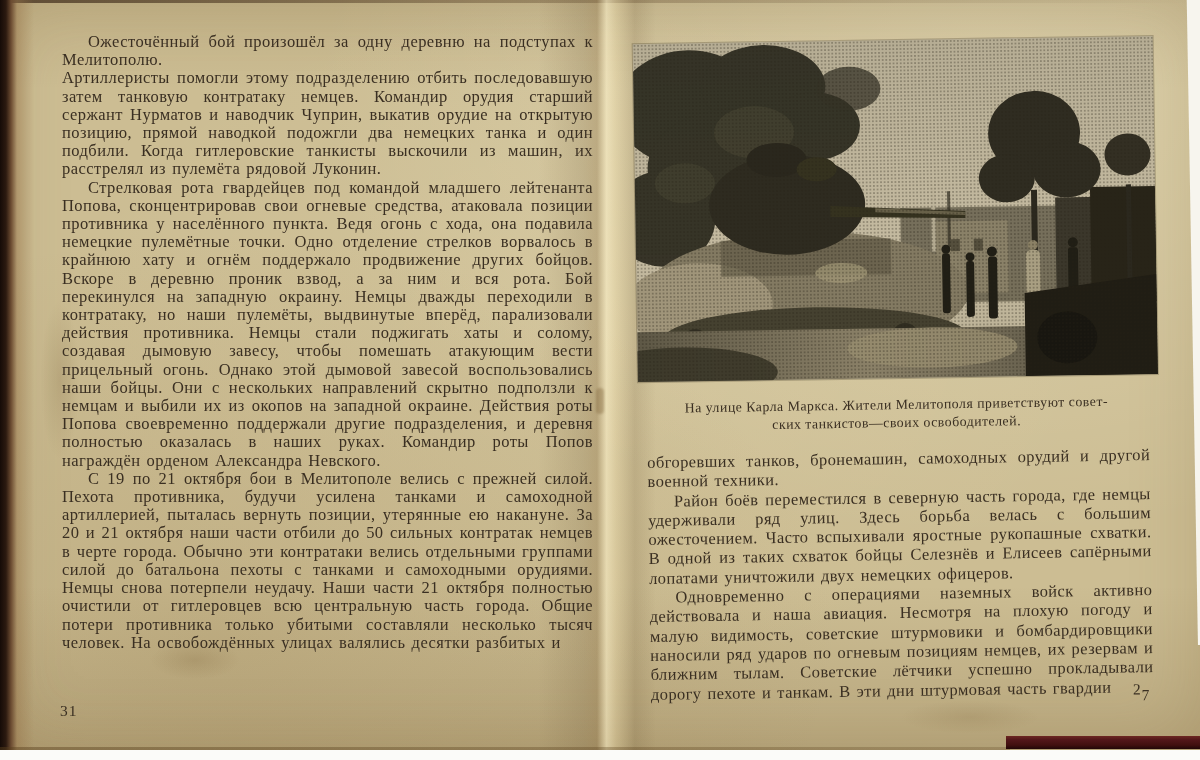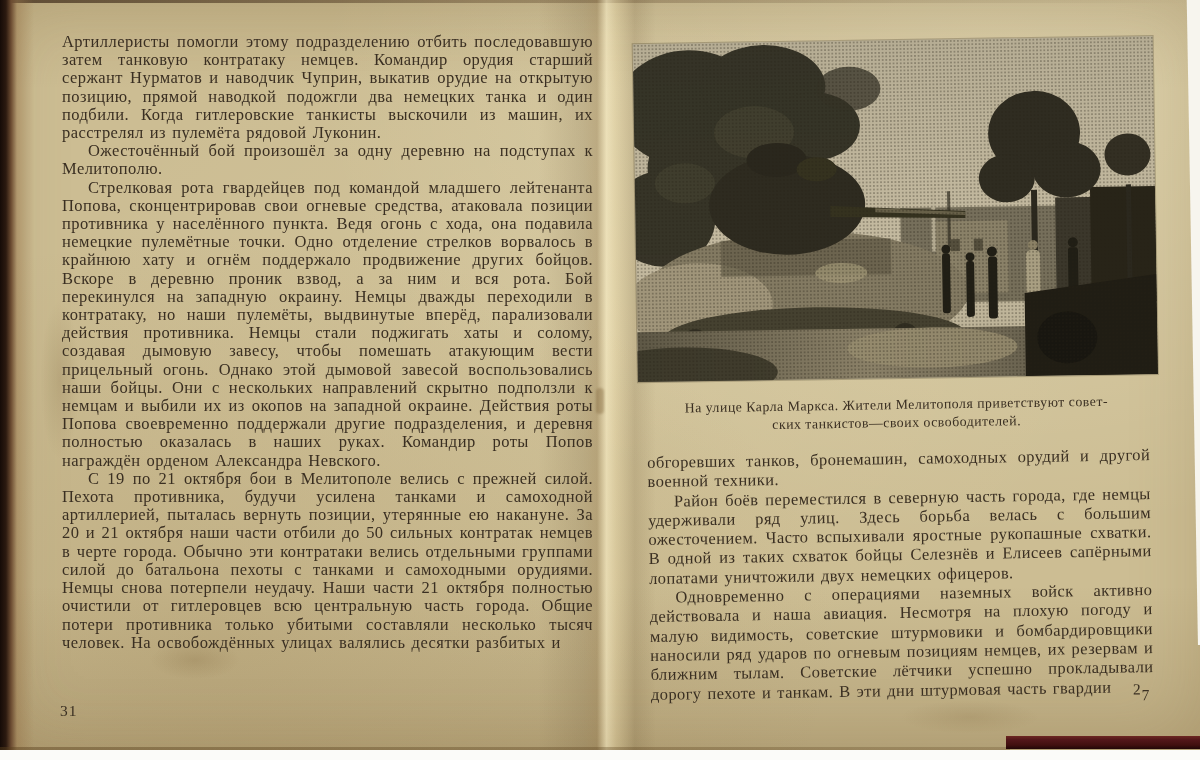--- a/index.html
+++ b/index.html
@@ -106,22 +106,22 @@
   <div class="top-edge-line"></div>
   <div class="spine-left"></div>
   <div class="gutter"></div>
   <div class="crease-notch"></div>
   <div class="bottom-edge-line"></div>
   <div class="stain stain1"></div>
   <div class="stain stain2"></div>
   <div class="stain stain3"></div>
 
   <div class="left-body page-text">
+    <p class="para">Ожесточённый бой произошёл за одну деревню на подступах к Мелитополю.</p>
     <p class="para noindent">Артиллеристы помогли этому подразделению отбить последовавшую затем танковую контратаку немцев. Командир орудия старший сержант Нурматов и наводчик Чуприн, выкатив орудие на открытую позицию, прямой наводкой подожгли два немецких танка и один подбили. Когда гитлеровские танкисты выскочили из машин, их расстрелял из пулемёта рядовой Луконин.</p>
-    <p class="para">Ожесточённый бой произошёл за одну деревню на подступах к Мелитополю.</p>
     <p class="para">Стрелковая рота гвардейцев под командой младшего лейтенанта Попова, сконцентрировав свои огневые средства, атаковала позиции противника у населённого пункта. Ведя огонь с хода, она подавила немецкие пулемётные точки. Одно отделение стрелков ворвалось в крайнюю хату и огнём поддержало продвижение других бойцов. Вскоре в деревню проник взвод, а за ним и вся рота. Бой перекинулся на западную окраину. Немцы дважды переходили в контратаку, но наши пулемёты, выдвинутые вперёд, парализовали действия противника. Немцы стали поджигать хаты и солому, создавая дымовую завесу, чтобы помешать атакующим вести прицельный огонь. Однако этой дымовой завесой воспользовались наши бойцы. Они с нескольких направлений скрытно подползли к немцам и выбили их из окопов на западной окраине. Действия роты Попова своевременно поддержали другие подразделения, и деревня полностью оказалась в наших руках. Командир роты Попов награждён орденом Александра Невского.</p>
     <p class="para">С 19 по 21 октября бои в Мелитополе велись с прежней силой. Пехота противника, будучи усилена танками и самоходной артиллерией, пыталась вернуть позиции, утерянные ею накануне. За 20 и 21 октября наши части отбили до 50 сильных контратак немцев в черте города. Обычно эти контратаки велись отдельными группами силой до батальона пехоты с танками и самоходными орудиями. Немцы снова потерпели неудачу. Наши части 21 октября полностью очистили от гитлеровцев всю центральную часть города. Общие потери противника только убитыми составляли несколько тысяч человек. На освобождённых улицах валялись десятки разбитых и</p>
   </div>
   <div class="pagenum pagenum-left">31</div>
 
   <div class="right-page">
     <div class="right-inner">
 
       <div class="photo-frame">
         <svg viewBox="0 0 520 338" preserveAspectRatio="none">

